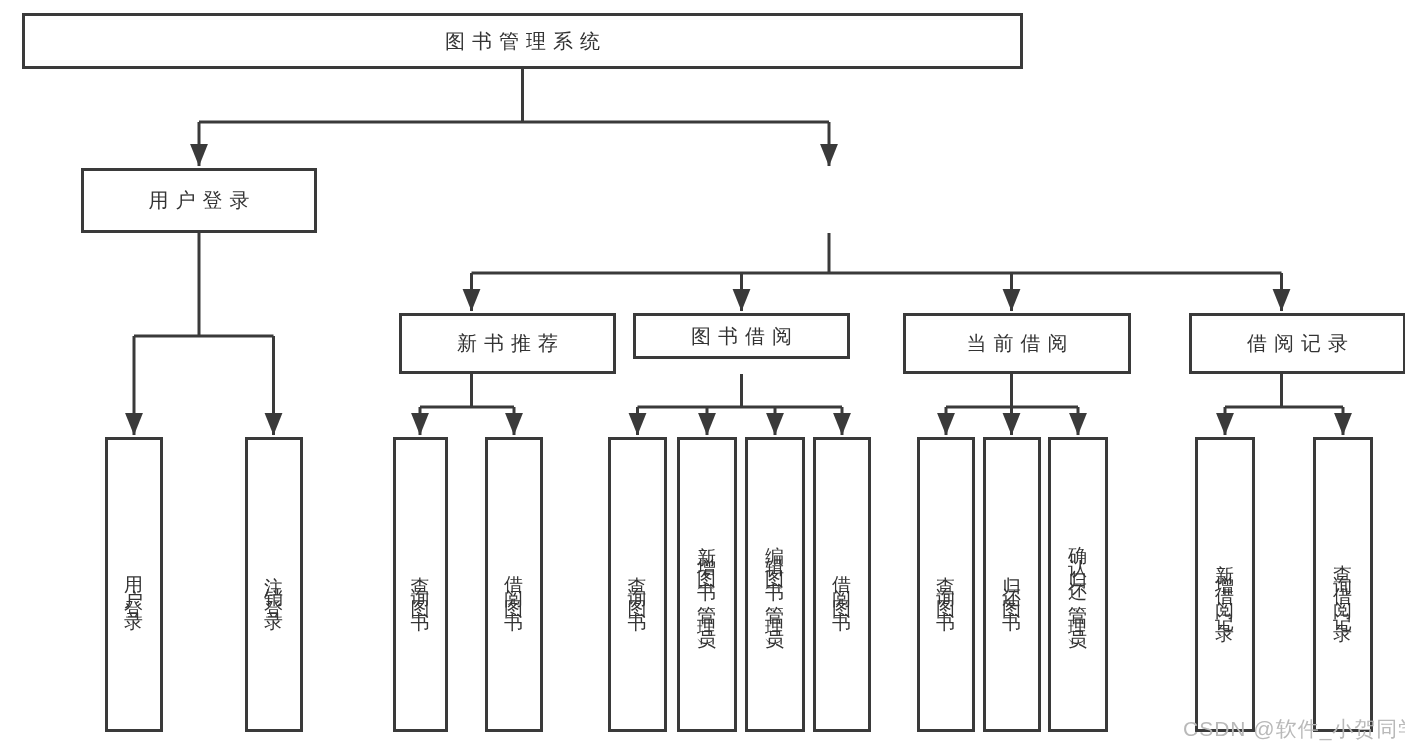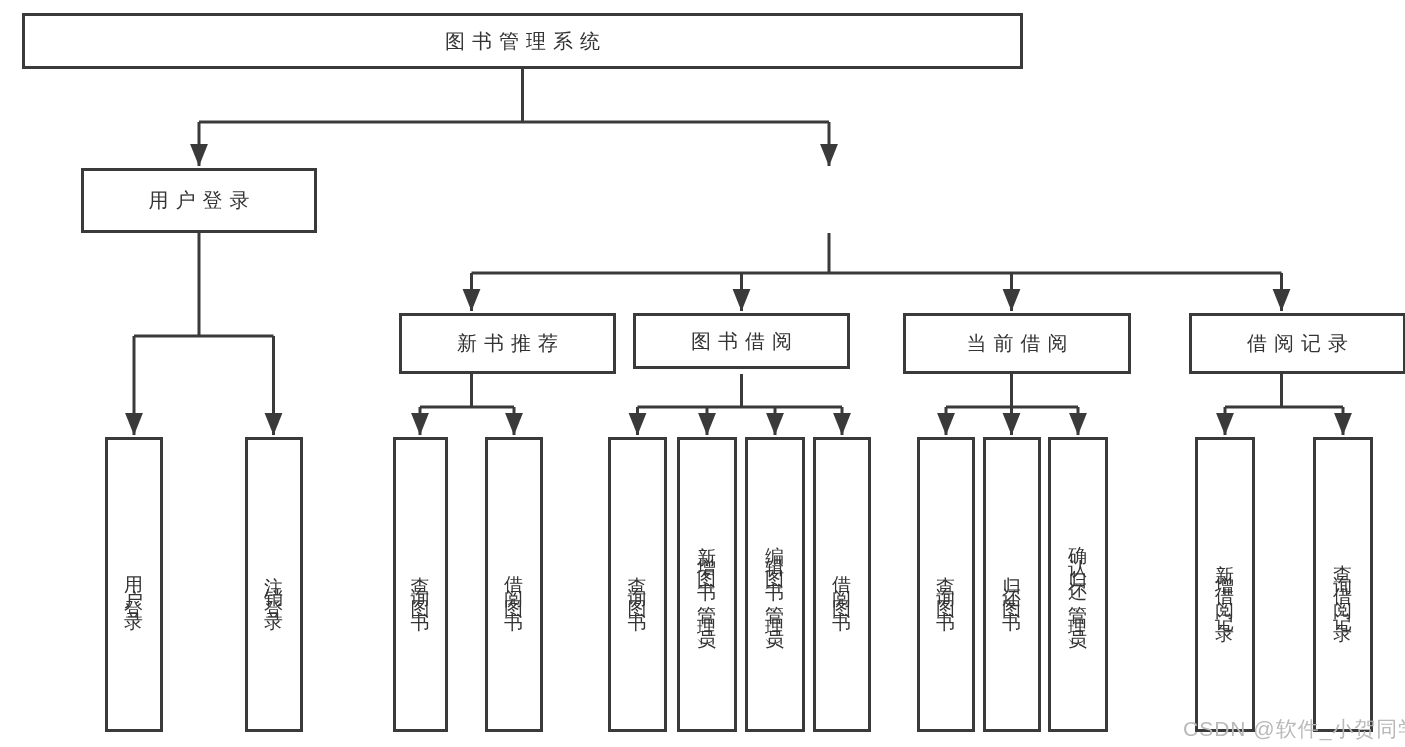--- a/index.html
+++ b/index.html
@@ -44,21 +44,21 @@
     line-height: 1;
     white-space: nowrap;
   }
   
   .n-root  { left: 22px;  top: 13px;  width: 1001px; height: 56px; }
   
   .n-l2a   { left: 81px;  top: 168px; width: 236px;  height: 65px; }
   .n-l2b   { left: 711px; top: 168px; width: 236px;  height: 65px; }
   
   .n-l3a   { left: 363px;  top: 313px; width: 217px; height: 61px; margin-left: 36px; }
-  .n-l3b   { left: 633px;  top: 313px; width: 217px; height: 56px; }
+  .n-l3b   { left: 633px;  top: 313px; width: 217px; height: 46px; }
   .n-l3c   { left: 903px;  top: 313px; width: 228px; height: 61px; }
   .n-l3d   { left: 1173px; top: 313px; width: 217px; height: 61px; margin-left: 16px; }
   
   .lf      { top: 437px; height: 295px; }
   .lf-ul1  { left: 105px;  width: 58px; }
   .lf-ul2  { left: 245px;  width: 58px; }
   .lf-nb1  { left: 393px;  width: 55px; }
   .lf-nb2  { left: 485px;  width: 58px; }
   .lf-bb1  { left: 608px;  width: 59px; }
   .lf-bb2  { left: 677px;  width: 60px; }

